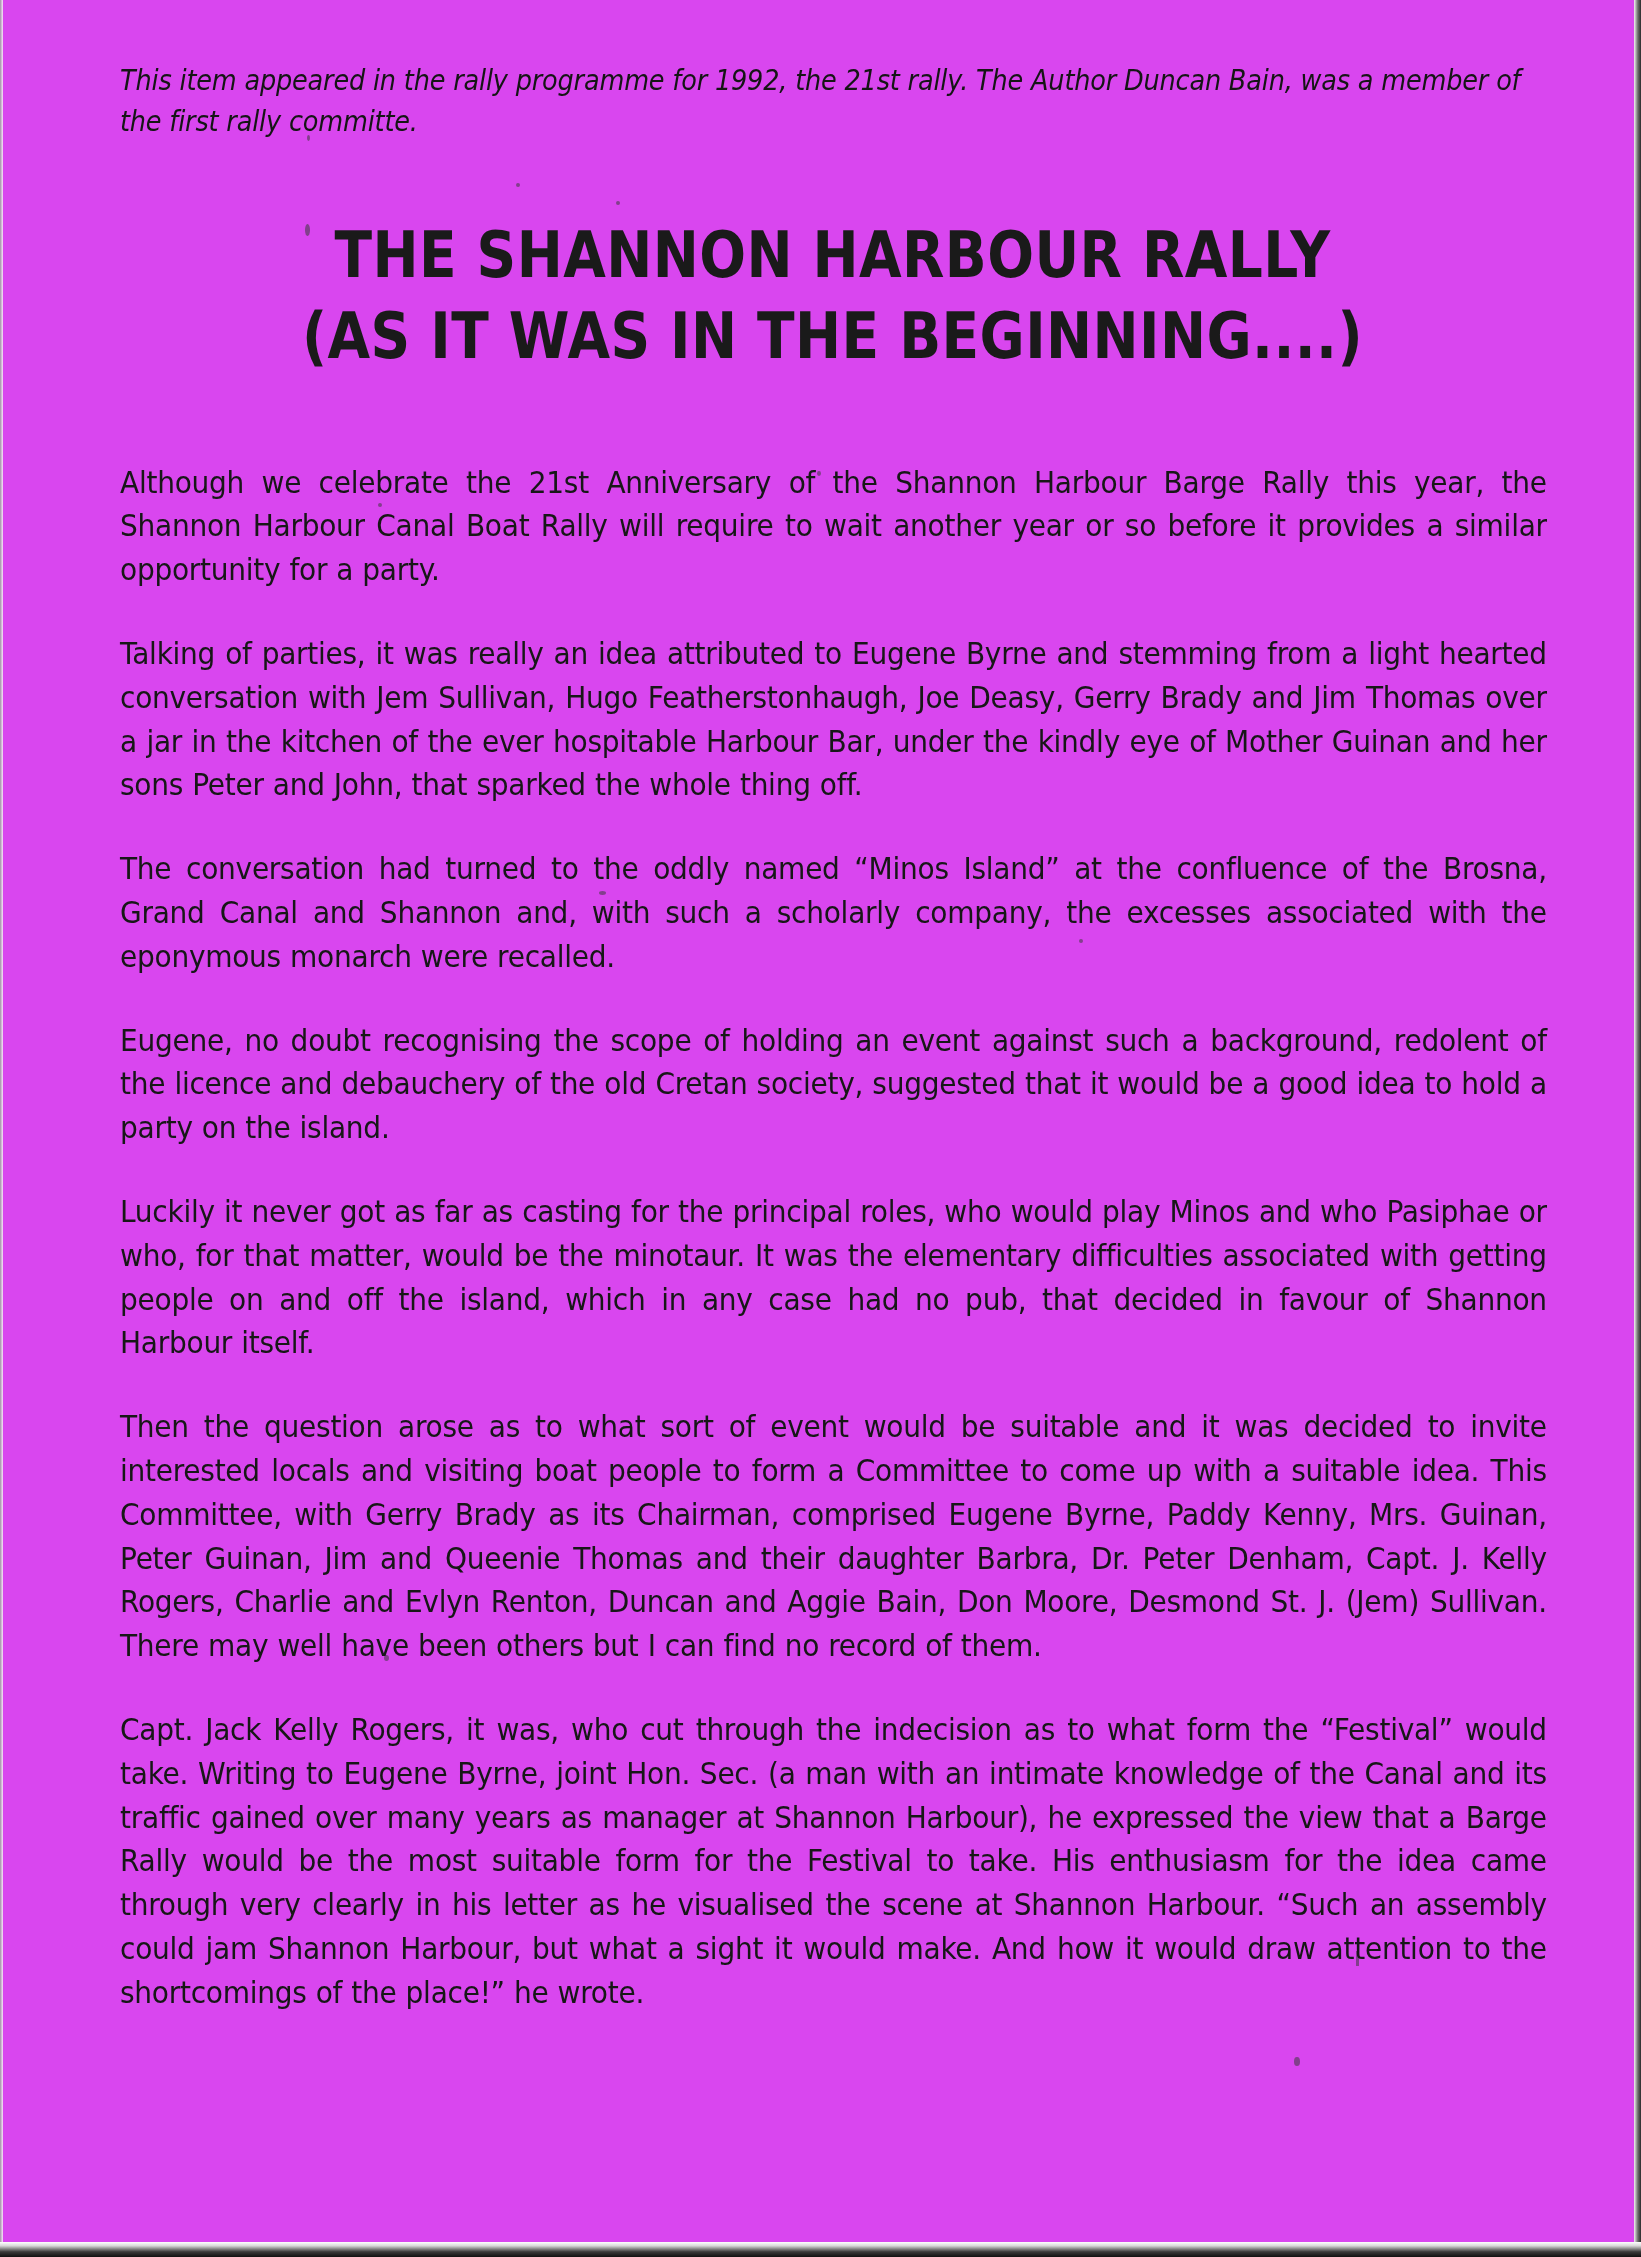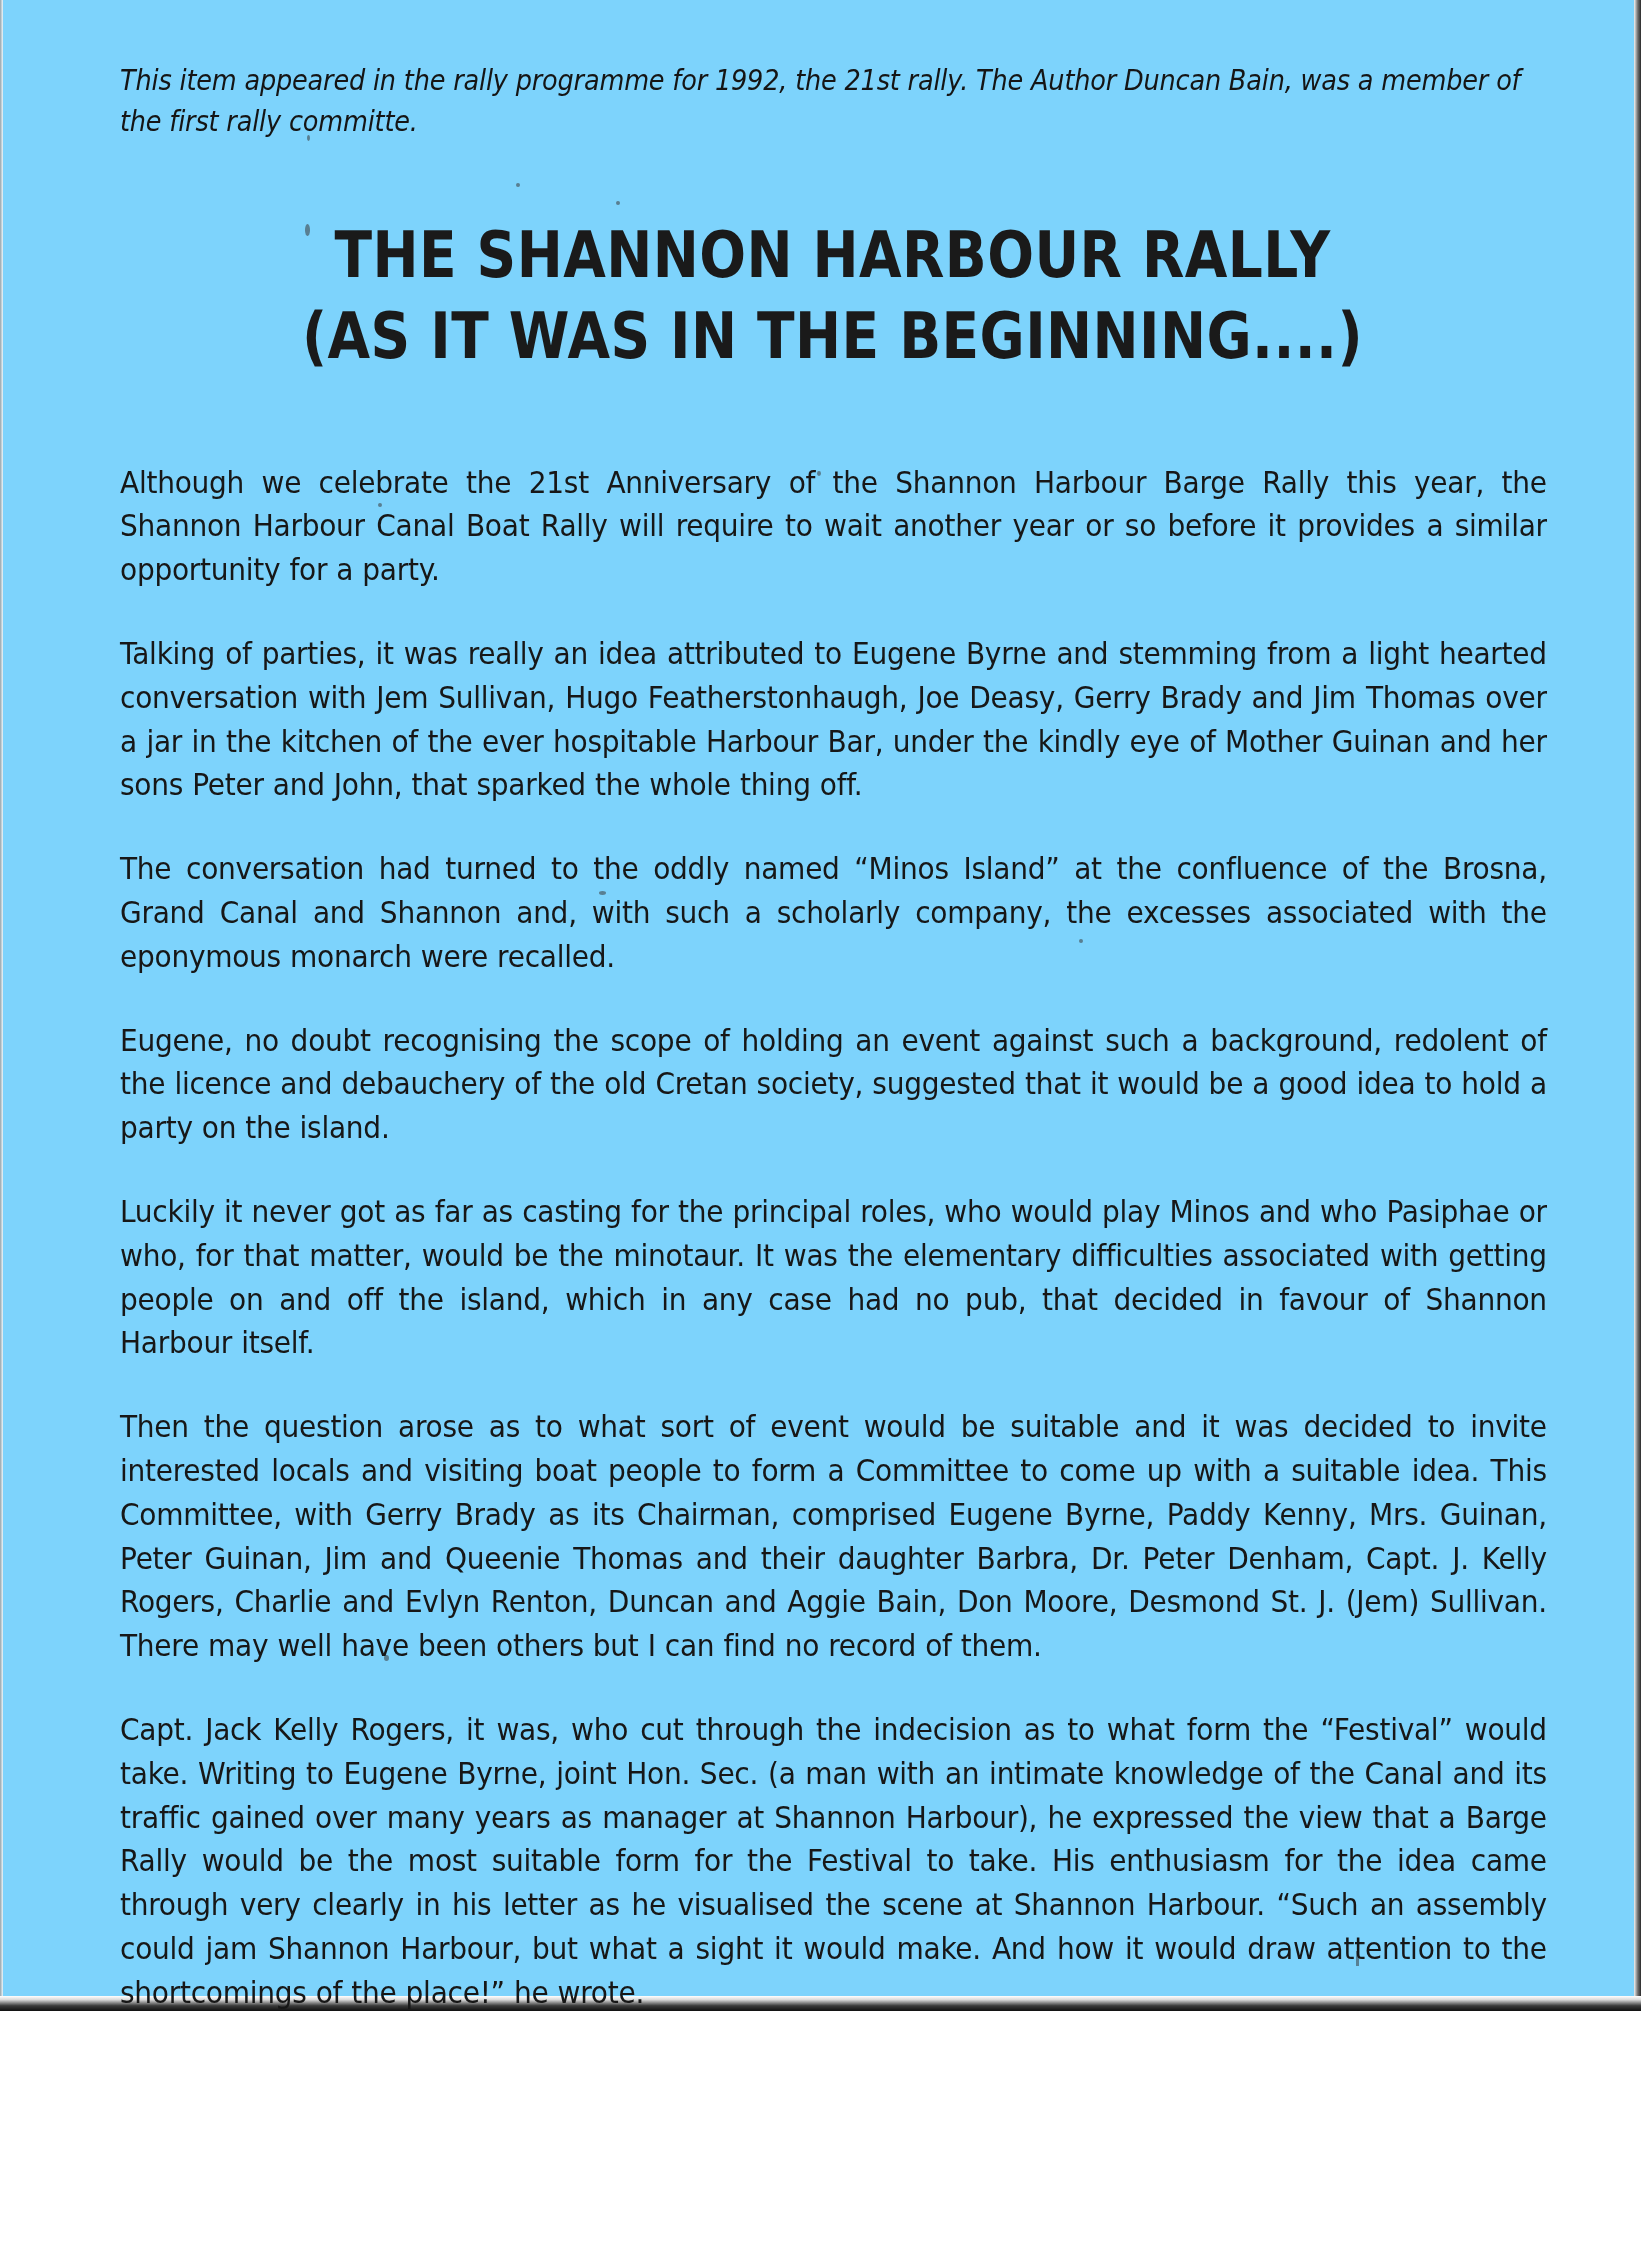--- a/index.html
+++ b/index.html
@@ -3,22 +3,22 @@
 <meta charset="utf-8">
 <style>
   html, body {
     margin: 0;
     padding: 0;
     background: #ffffff;
   }
   #page {
     position: relative;
     width: 1641px;
-    height: 2011px;
-    background: #7dd3fc;
+    height: 2257px;
+    background: #d946ef;
     overflow: hidden;
     font-family: "Liberation Sans", "DejaVu Sans", sans-serif;
     color: #141414;
   }
 
   
   .scan-edge-left {
     position: absolute;
     left: 0; top: 0;
     width: 2.9px; height: 2257px;

